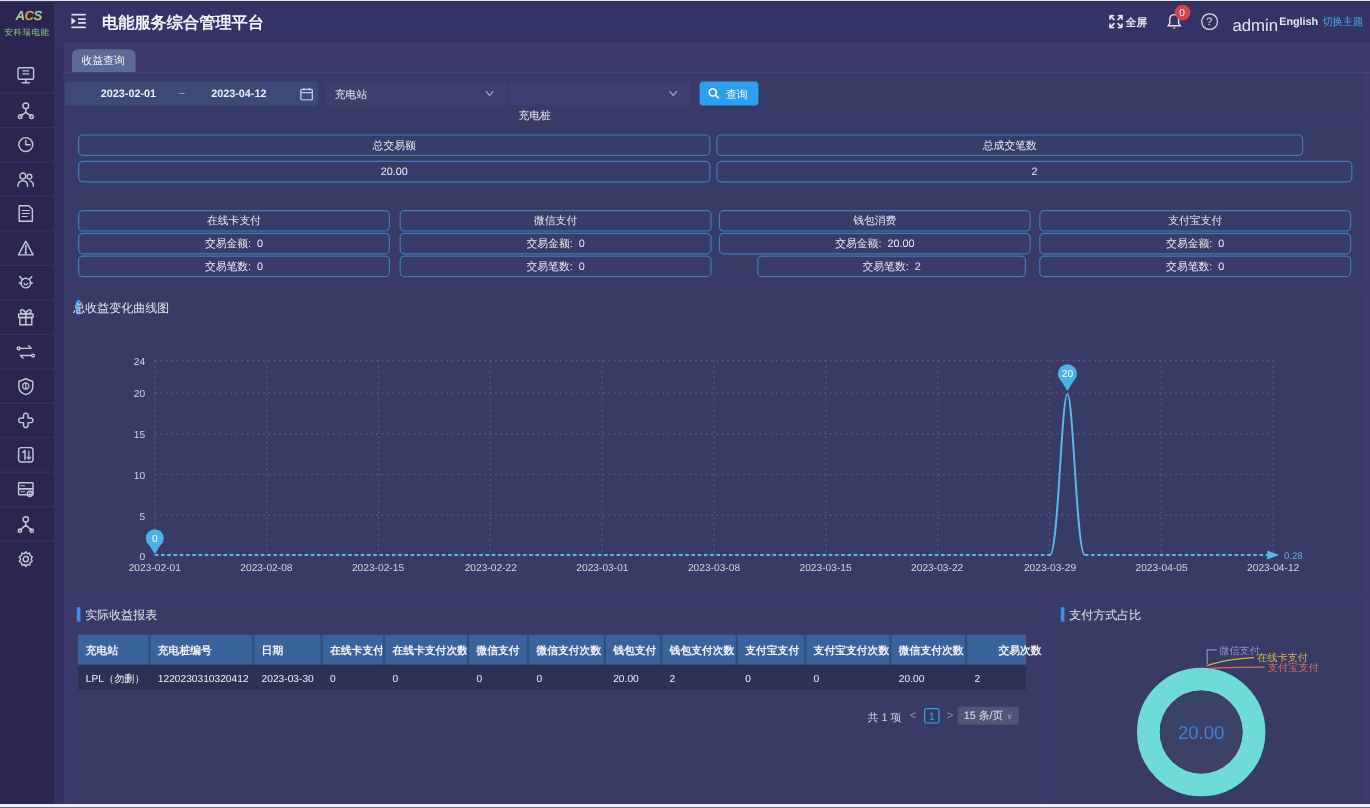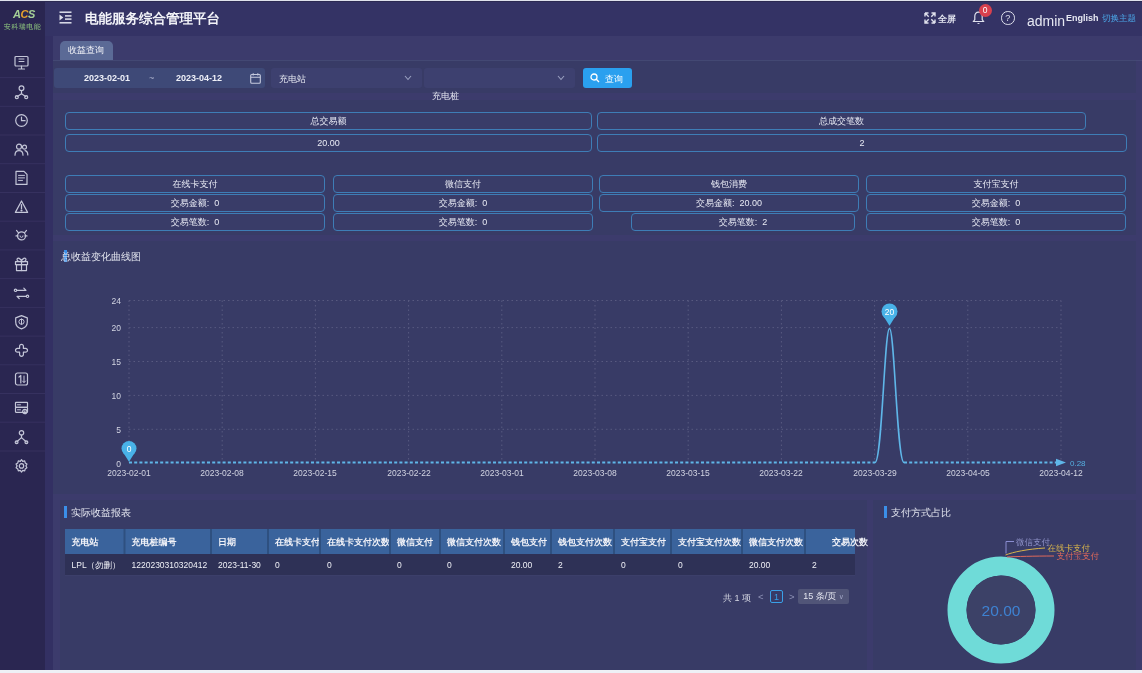--- a/index.html
+++ b/index.html
@@ -323,21 +323,21 @@
         <path d="M439.0 0 V25"></path>
         <path d="M486.0 0 V25"></path>
         <path d="M549.0 0 V25"></path>
         <path d="M606.0 0 V25"></path>
         <path d="M677.0 0 V25"></path>
         <path d="M740.0 0 V25"></path>
       </g>
     </svg>
   <div class="abs" style="left:6.5px;top:31px;white-space:nowrap;font-size:8.5px;">LPL（勿删）</div>
   <div class="abs" style="left:66.5px;top:31px;white-space:nowrap;font-size:8.5px;">1220230310320412</div>
-  <div class="abs" style="left:153.0px;top:31px;white-space:nowrap;font-size:8.5px;">2023-11-30</div>
+  <div class="abs" style="left:153.0px;top:31px;white-space:nowrap;font-size:8.5px;">2023-03-30</div>
   <div class="abs" style="left:210.0px;top:31px;white-space:nowrap;font-size:8.5px;">0</div>
   <div class="abs" style="left:262.0px;top:31px;white-space:nowrap;font-size:8.5px;">0</div>
   <div class="abs" style="left:332.0px;top:31px;white-space:nowrap;font-size:8.5px;">0</div>
   <div class="abs" style="left:382.0px;top:31px;white-space:nowrap;font-size:8.5px;">0</div>
   <div class="abs" style="left:446.0px;top:31px;white-space:nowrap;font-size:8.5px;">20.00</div>
   <div class="abs" style="left:493.0px;top:31px;white-space:nowrap;font-size:8.5px;">2</div>
   <div class="abs" style="left:556.0px;top:31px;white-space:nowrap;font-size:8.5px;">0</div>
   <div class="abs" style="left:613.0px;top:31px;white-space:nowrap;font-size:8.5px;">0</div>
   <div class="abs" style="left:684.0px;top:31px;white-space:nowrap;font-size:8.5px;">20.00</div>
   <div class="abs" style="left:747.0px;top:31px;white-space:nowrap;font-size:8.5px;">2</div>

